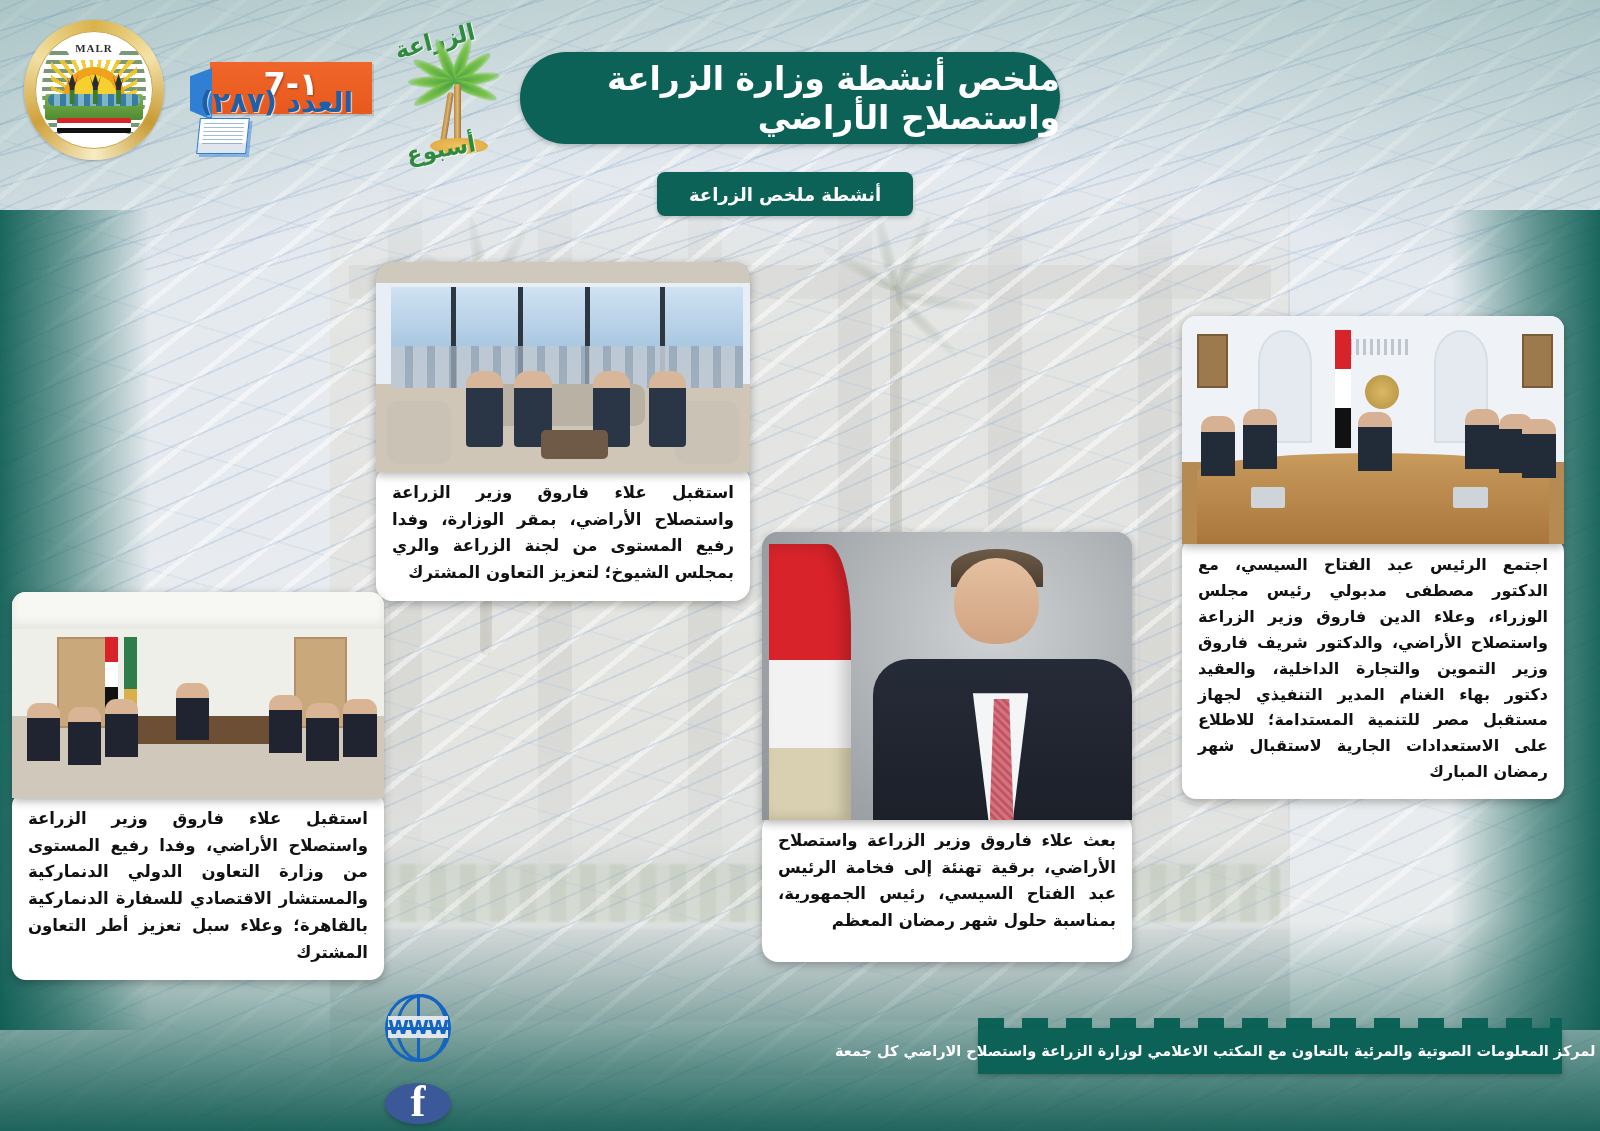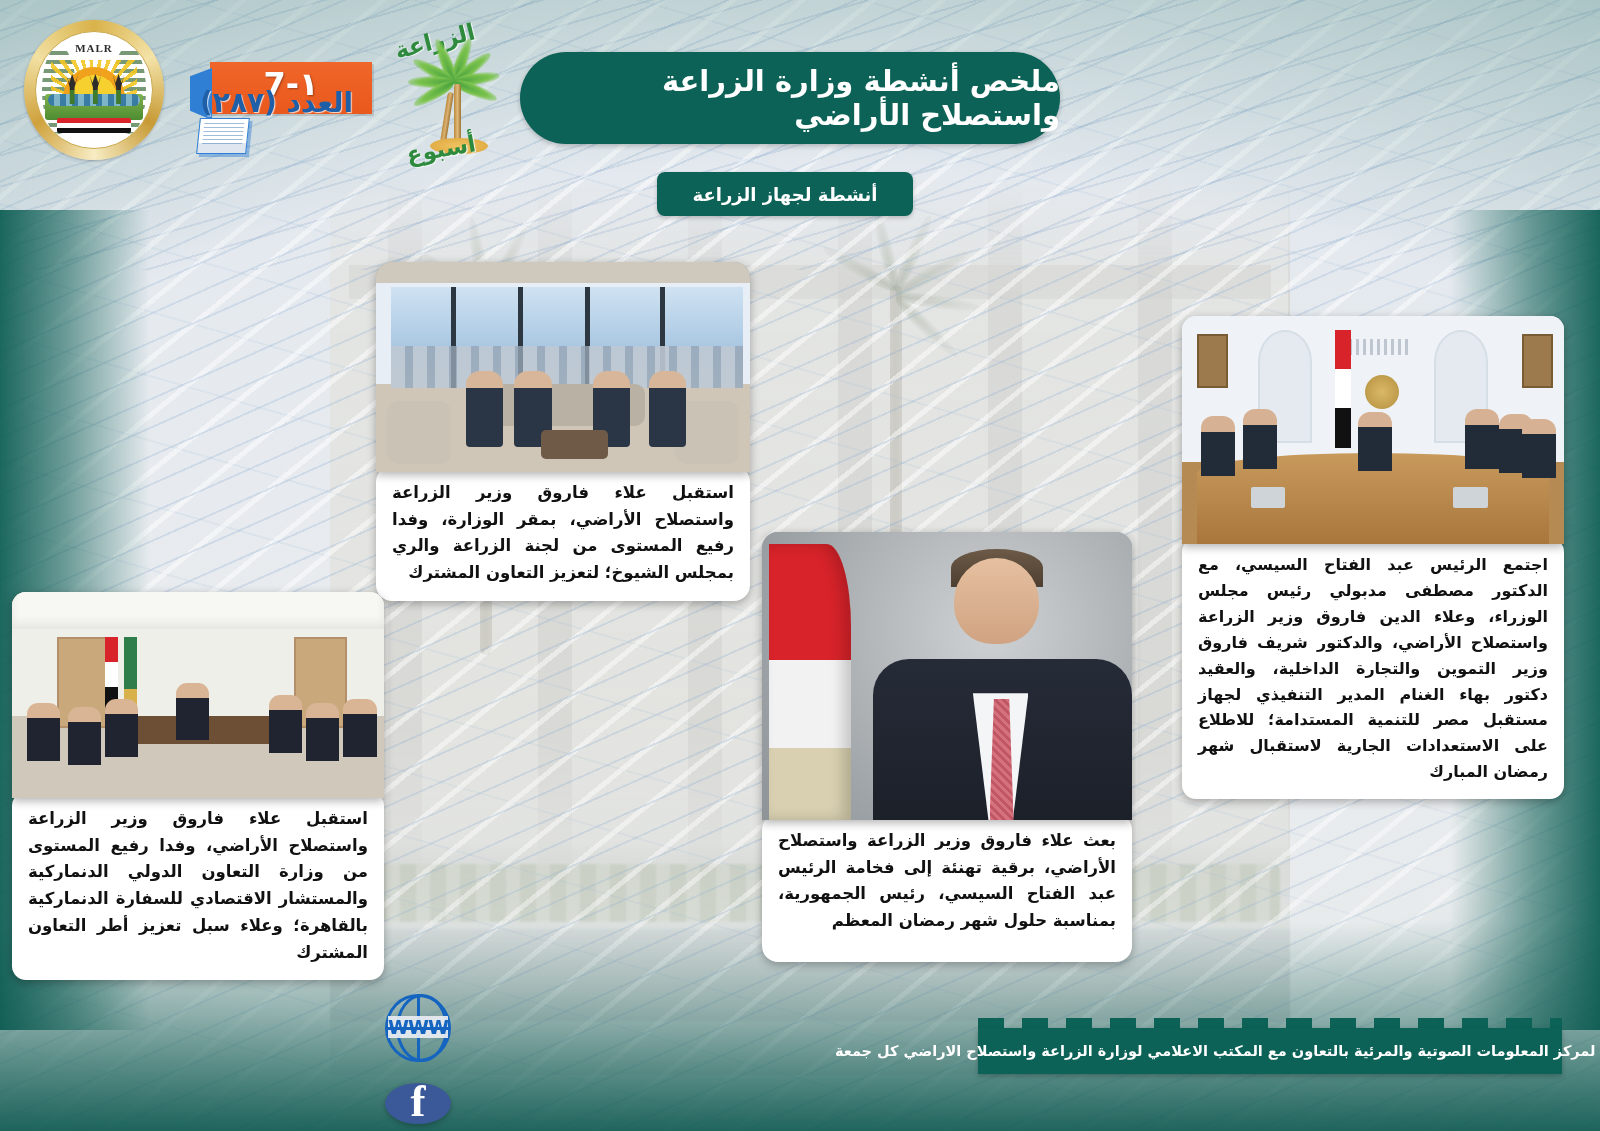--- a/index.html
+++ b/index.html
@@ -132,21 +132,21 @@
   .aw-crown{position:absolute;left:8px;top:34px;width:104px;height:52px;}
   .aw-crown i{position:absolute;left:48px;top:24px;width:46px;height:12px;border-radius:50%;
     transform-origin:left center;display:block;
     background:radial-gradient(ellipse at 8% 50%,#4aa33e,#7cc34e 55%,rgba(124,195,78,0) 85%);}
   .aw-sand{position:absolute;left:32px;top:120px;width:58px;height:16px;border-radius:50%;
     background:radial-gradient(ellipse,#f0c462,#dca43a);}
 
   .title-pill{position:absolute;left:520px;top:52px;width:540px;height:92px;border-radius:46px;
     background:#0d6257;display:flex;align-items:center;justify-content:center;
     box-shadow:0 2px 5px rgba(0,0,0,.22);}
-  .title-pill span{color:#fff;font-size:29px;font-weight:bold;letter-spacing:.2px;}
+  .title-pill span{color:#fff;font-size:33px;font-weight:bold;letter-spacing:.2px;}
   .subtitle-pill{position:absolute;left:657px;top:172px;width:256px;height:44px;border-radius:8px;
     background:#0d6257;display:flex;align-items:center;justify-content:center;
     box-shadow:0 2px 4px rgba(0,0,0,.2);}
   .subtitle-pill span{color:#fff;font-size:18px;font-weight:bold;}
 
   .avic{position:absolute;right:20px;top:8px;width:190px;height:172px;}
   .avic-wheat{position:absolute;left:22px;top:14px;width:22px;height:110px;transform:rotate(-13deg);
     background:
       repeating-linear-gradient(200deg, #8b5a1a 0 4px, transparent 4px 9px),
       linear-gradient(180deg,#4b2f0c,#d9a43c 45%,#f0cf78);
@@ -353,21 +353,21 @@
     <div class="aw-trunk"></div>
     <div class="aw-trunk2"></div>
     <div class="aw-sand"></div>
     <div class="aw-word-bot">أسبوع</div>
   </div>
 
   <div class="title-pill">
     <span>ملخص أنشطة وزارة الزراعة واستصلاح الأراضي</span>
   </div>
   <div class="subtitle-pill">
-    <span>أنشطة لجهاز الزراعة</span>
+    <span>أنشطة ملخص الزراعة</span>
   </div>
 
 
   <div class="card" id="card1">
     <div class="photo">
       <div class="sc-lounge">
         <div class="lounge-win"></div>
         <div class="lounge-mull" style="left:20%;"></div>
         <div class="lounge-mull" style="left:38%;"></div>
         <div class="lounge-mull" style="left:56%;"></div>

